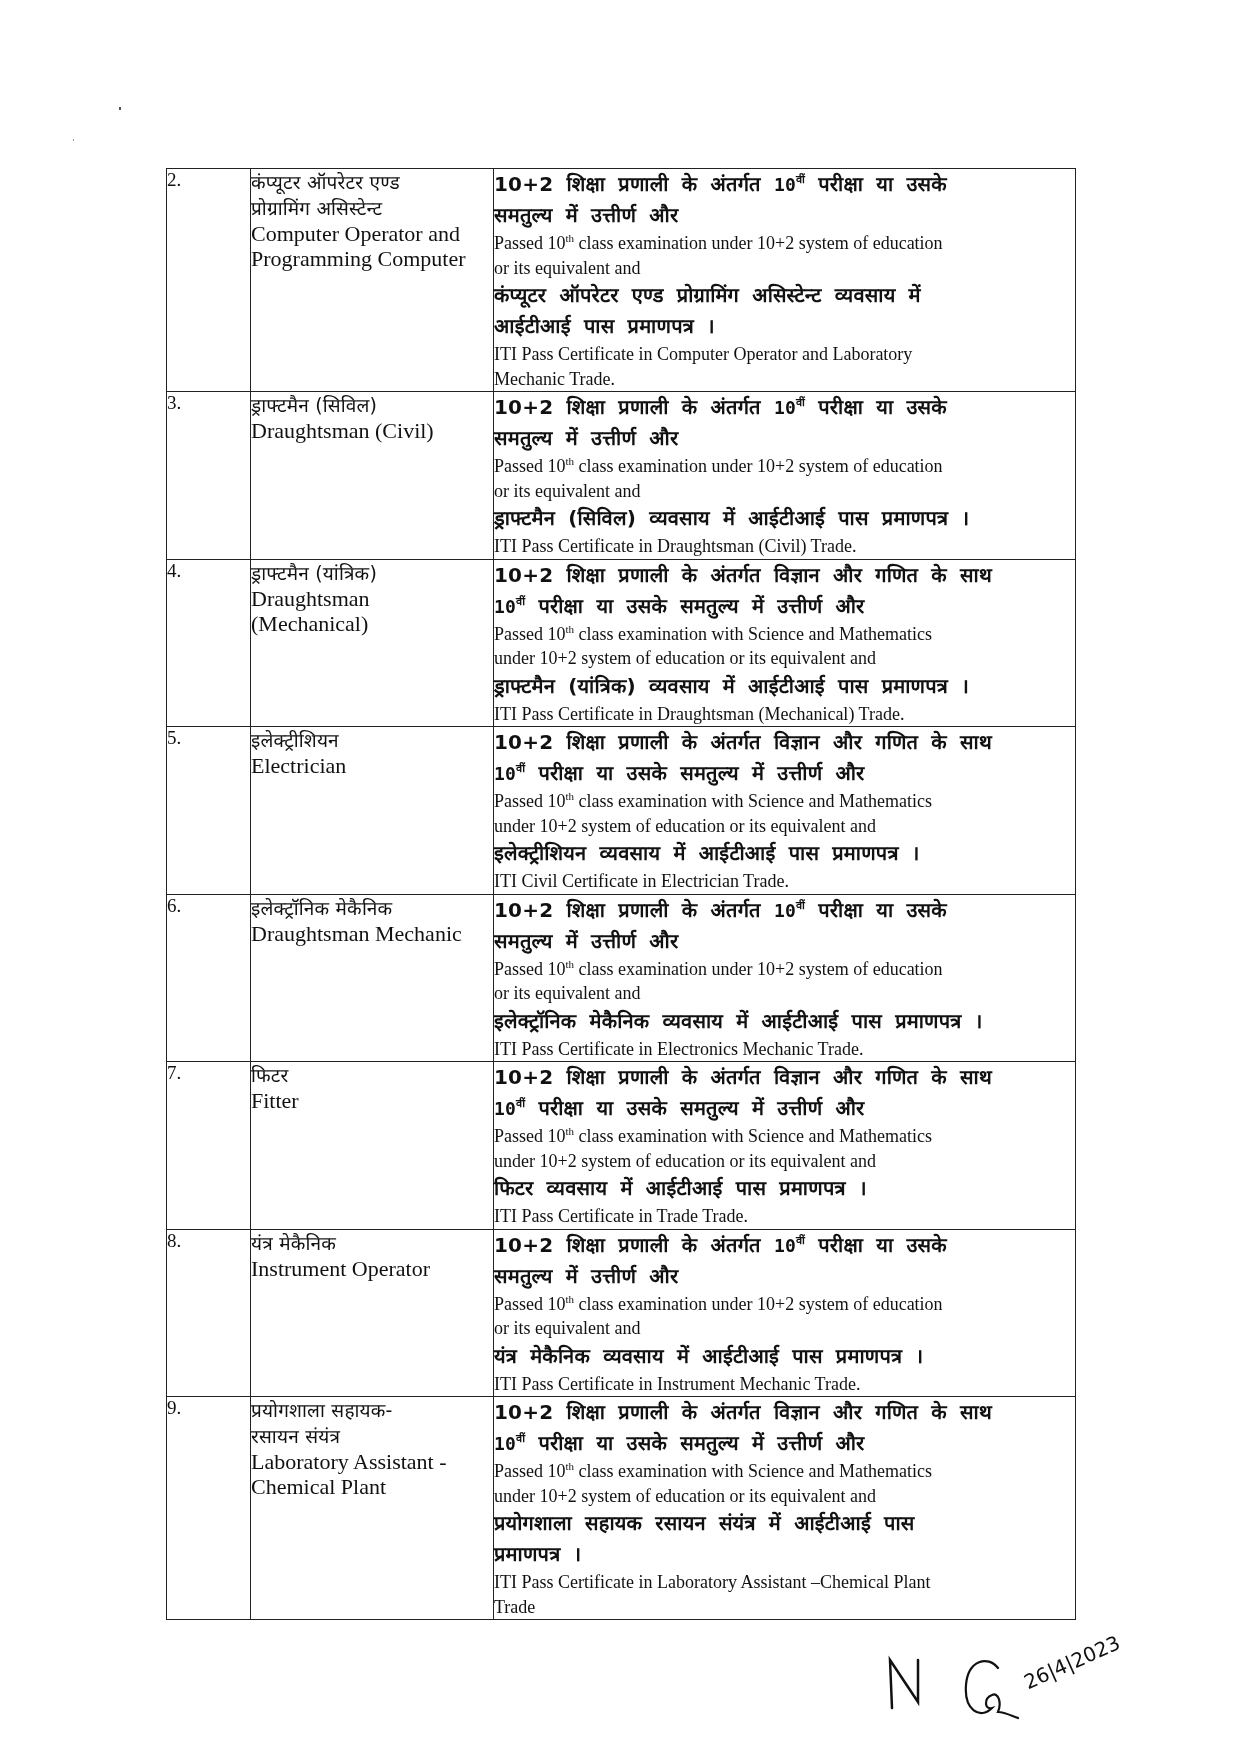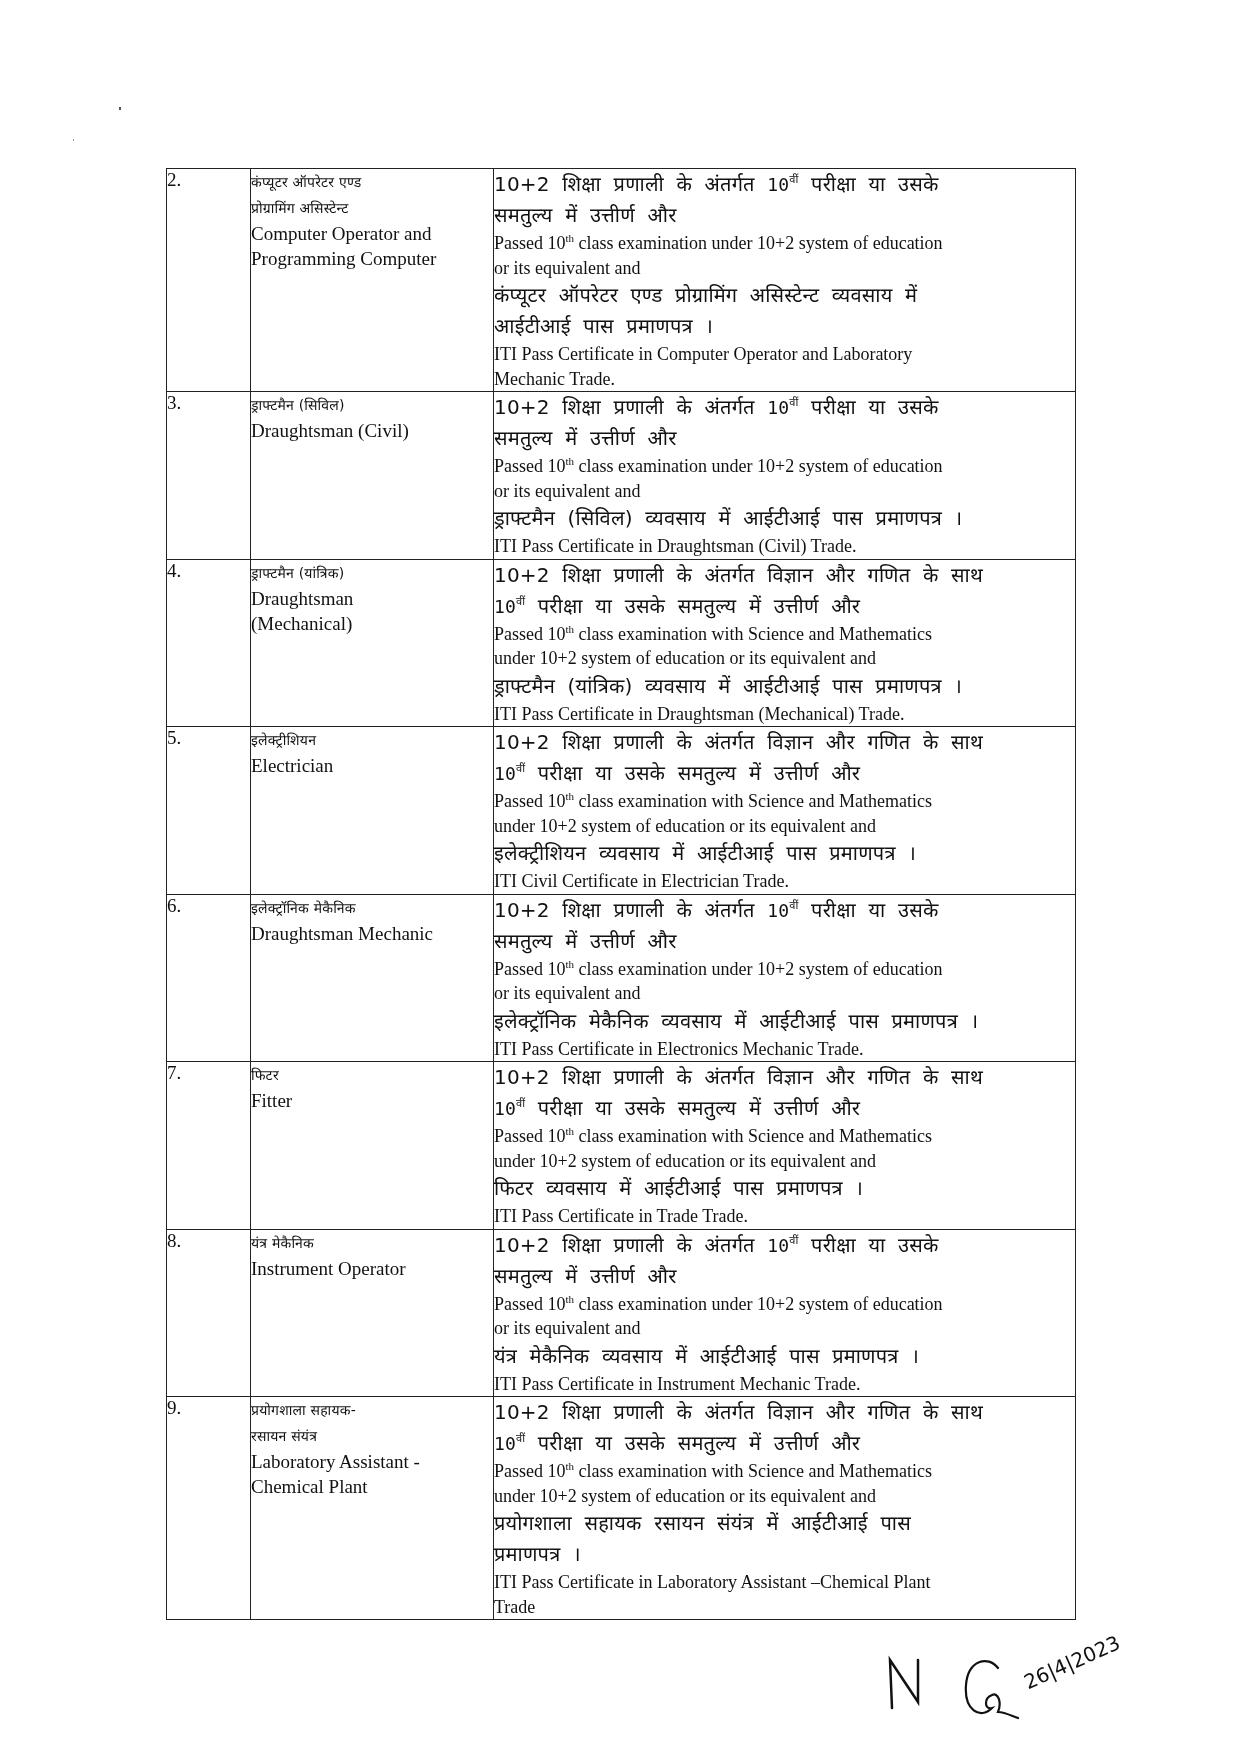--- a/index.html
+++ b/index.html
@@ -8,24 +8,24 @@
   .speck { position: absolute; left: 119px; top: 107px; width: 2px; height: 3px; background: #555; }
   .speck2 { position: absolute; left: 73px; top: 139px; width: 1px; height: 2px; background: #999; }
 
   table.elig { position: absolute; left: 166px; top: 168px; width: 909px;
                border-collapse: collapse; table-layout: fixed; }
   table.elig td { border: 1.6px solid #222; vertical-align: top; padding: 0; }
   col.c1 { width: 84px; } col.c2 { width: 243px; } col.c3 { width: 582px; }
 
   .sn { font-size: 19px; padding: 2px 0 0 9px; }
   .trade { padding: 1px 6px 0 9px; }
-  .hi { font-family: "DejaVu Sans", sans-serif; font-size: 14px; line-height: 26px; letter-spacing: 0.2px; }
-  .en { font-size: 19px; line-height: 25px; }
+  .hi { font-family: "DejaVu Sans", sans-serif; font-size: 19px; line-height: 26px; letter-spacing: 0.2px; }
+  .en { font-size: 22px; line-height: 25px; }
   .req { padding: 1px 6px 0 9px; }
-  .req .hi { font-size: 20px; line-height: 31px; word-spacing: 6px; }
+  .req .hi { font-size: 20px; line-height: 31px; word-spacing: 6px; font-weight: bold; }
   .req .en { font-size: 18px; line-height: 24.5px; }
   .req .hi .num { font-family: "DejaVu Sans Mono", monospace; font-size: 18px; }
   sup { font-size: 11px; line-height: 0; }
 
   .sig { position: absolute; left: 880px; top: 1640px; width: 260px; height: 100px; }
   .sig .date { position: absolute; left: 150px; top: 30px; font-family: "DejaVu Sans", sans-serif;
                font-size: 20px; transform: rotate(-24deg); transform-origin: left bottom; color: #111; }
 </style>
 </head>
 <body>

